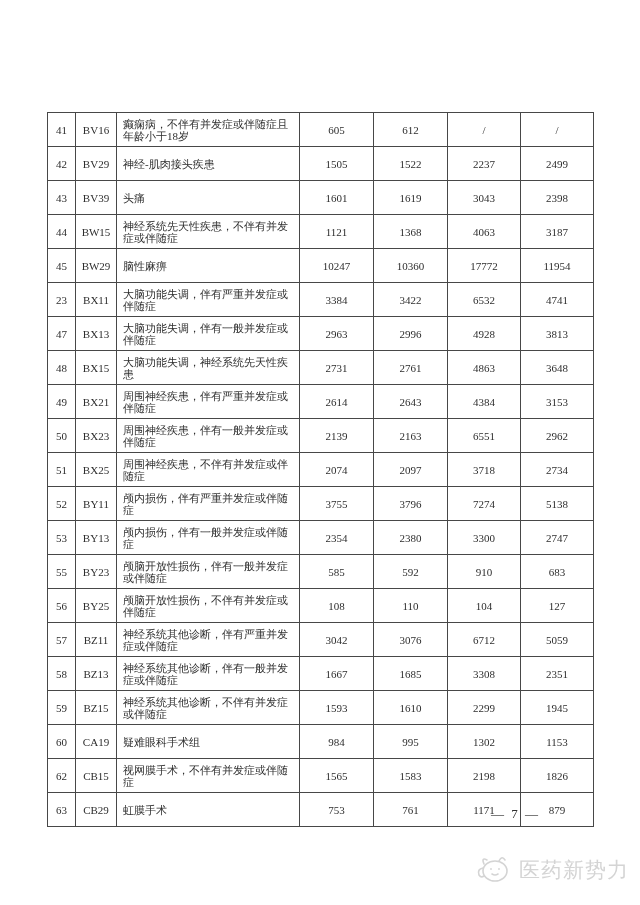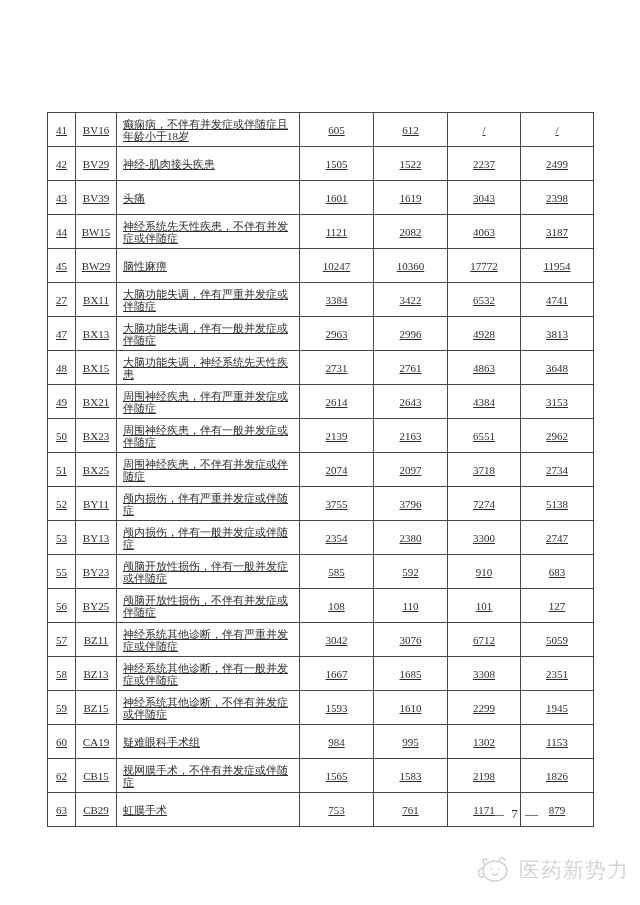--- a/index.html
+++ b/index.html
@@ -20,21 +20,20 @@
     inset: 0;
     background: #ffffff;
   }
   table.drg {
     position: absolute;
     left: 47px;
     top: 112px;
     width: 546px;
     border-collapse: collapse;
     table-layout: fixed;
-    text-decoration: underline;
   }
   table.drg td {
     border: 1px solid #474747;
     font-size: 11px;
     line-height: 12px;
     height: 27px;
     vertical-align: middle;
     padding: 3px 2px;
     color: #2e2e2e;
     overflow: hidden;
@@ -117,35 +116,35 @@
           <td class="center">1601</td>
           <td class="center">1619</td>
           <td class="center">3043</td>
           <td class="center">2398</td>
         </tr>
         <tr>
           <td class="center">44</td>
           <td class="center">BW15</td>
           <td class="desc">神经系统先天性疾患，不伴有并发症或伴随症</td>
           <td class="center">1121</td>
-          <td class="center">2082</td>
+          <td class="center">1368</td>
           <td class="center">4063</td>
           <td class="center">3187</td>
         </tr>
         <tr>
           <td class="center">45</td>
           <td class="center">BW29</td>
           <td class="desc">脑性麻痹</td>
           <td class="center">10247</td>
           <td class="center">10360</td>
           <td class="center">17772</td>
           <td class="center">11954</td>
         </tr>
         <tr>
-          <td class="center">27</td>
+          <td class="center">23</td>
           <td class="center">BX11</td>
           <td class="desc">大脑功能失调，伴有严重并发症或伴随症</td>
           <td class="center">3384</td>
           <td class="center">3422</td>
           <td class="center">6532</td>
           <td class="center">4741</td>
         </tr>
         <tr>
           <td class="center">47</td>
           <td class="center">BX13</td>
@@ -217,21 +216,21 @@
           <td class="center">592</td>
           <td class="center">910</td>
           <td class="center">683</td>
         </tr>
         <tr>
           <td class="center">56</td>
           <td class="center">BY25</td>
           <td class="desc">颅脑开放性损伤，不伴有并发症或伴随症</td>
           <td class="center">108</td>
           <td class="center">110</td>
-          <td class="center">101</td>
+          <td class="center">104</td>
           <td class="center">127</td>
         </tr>
         <tr>
           <td class="center">57</td>
           <td class="center">BZ11</td>
           <td class="desc">神经系统其他诊断，伴有严重并发症或伴随症</td>
           <td class="center">3042</td>
           <td class="center">3076</td>
           <td class="center">6712</td>
           <td class="center">5059</td>

